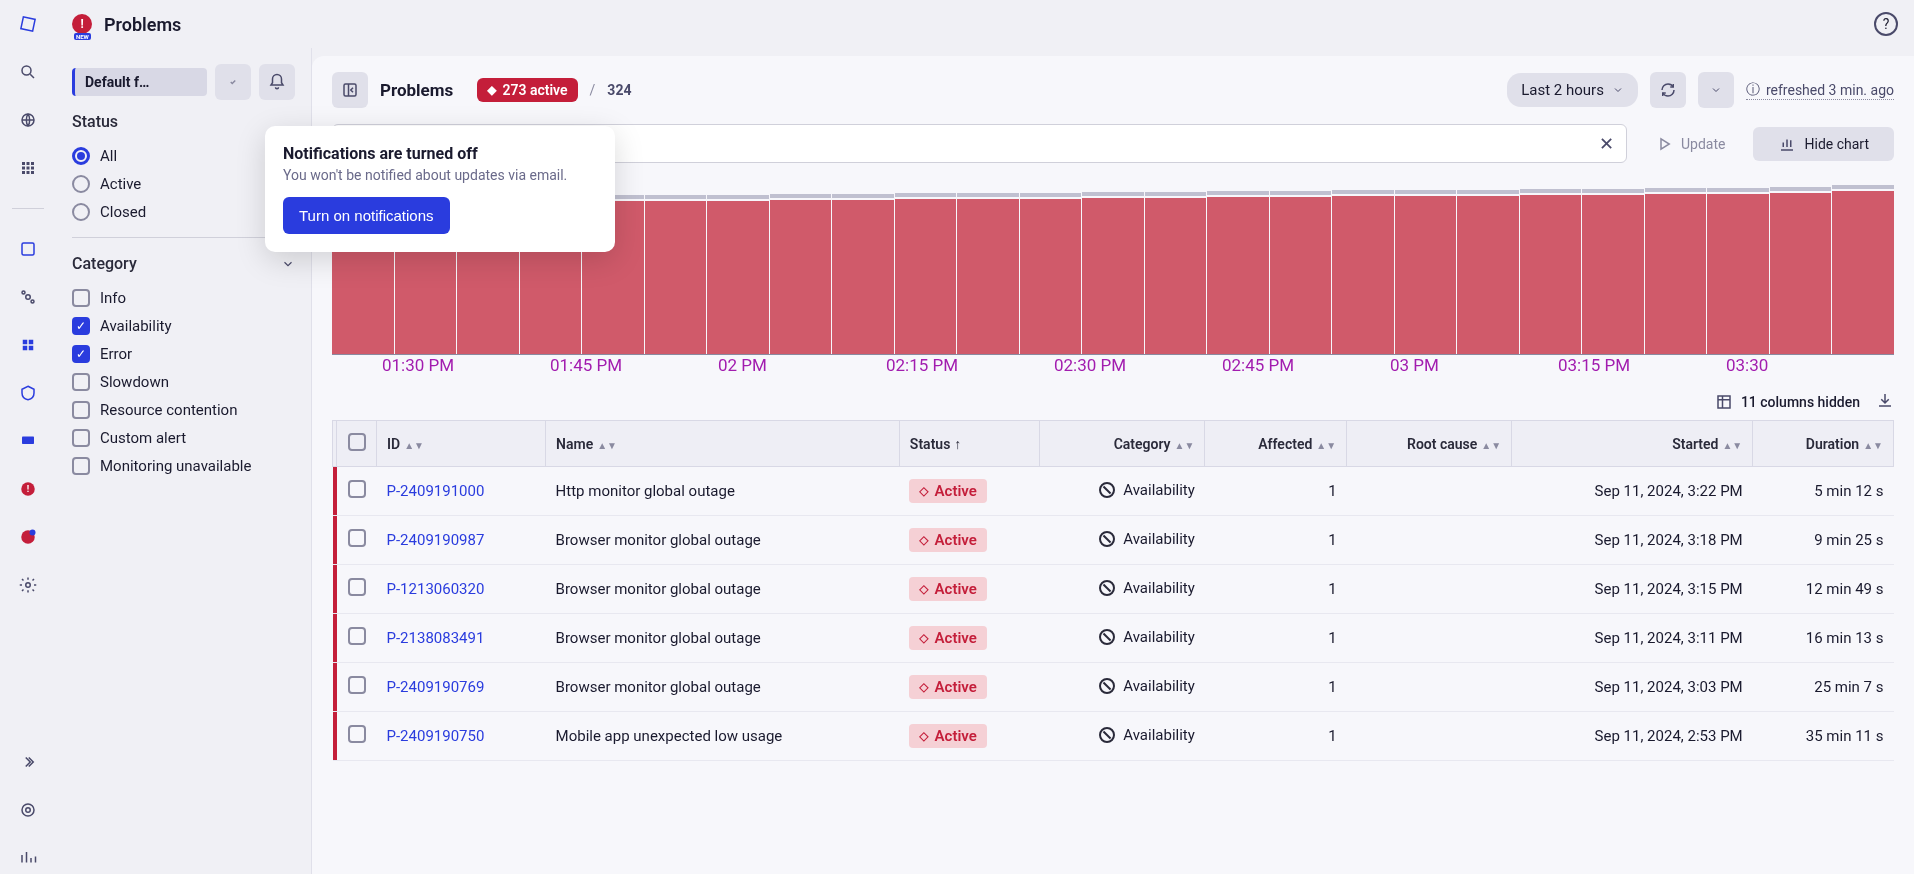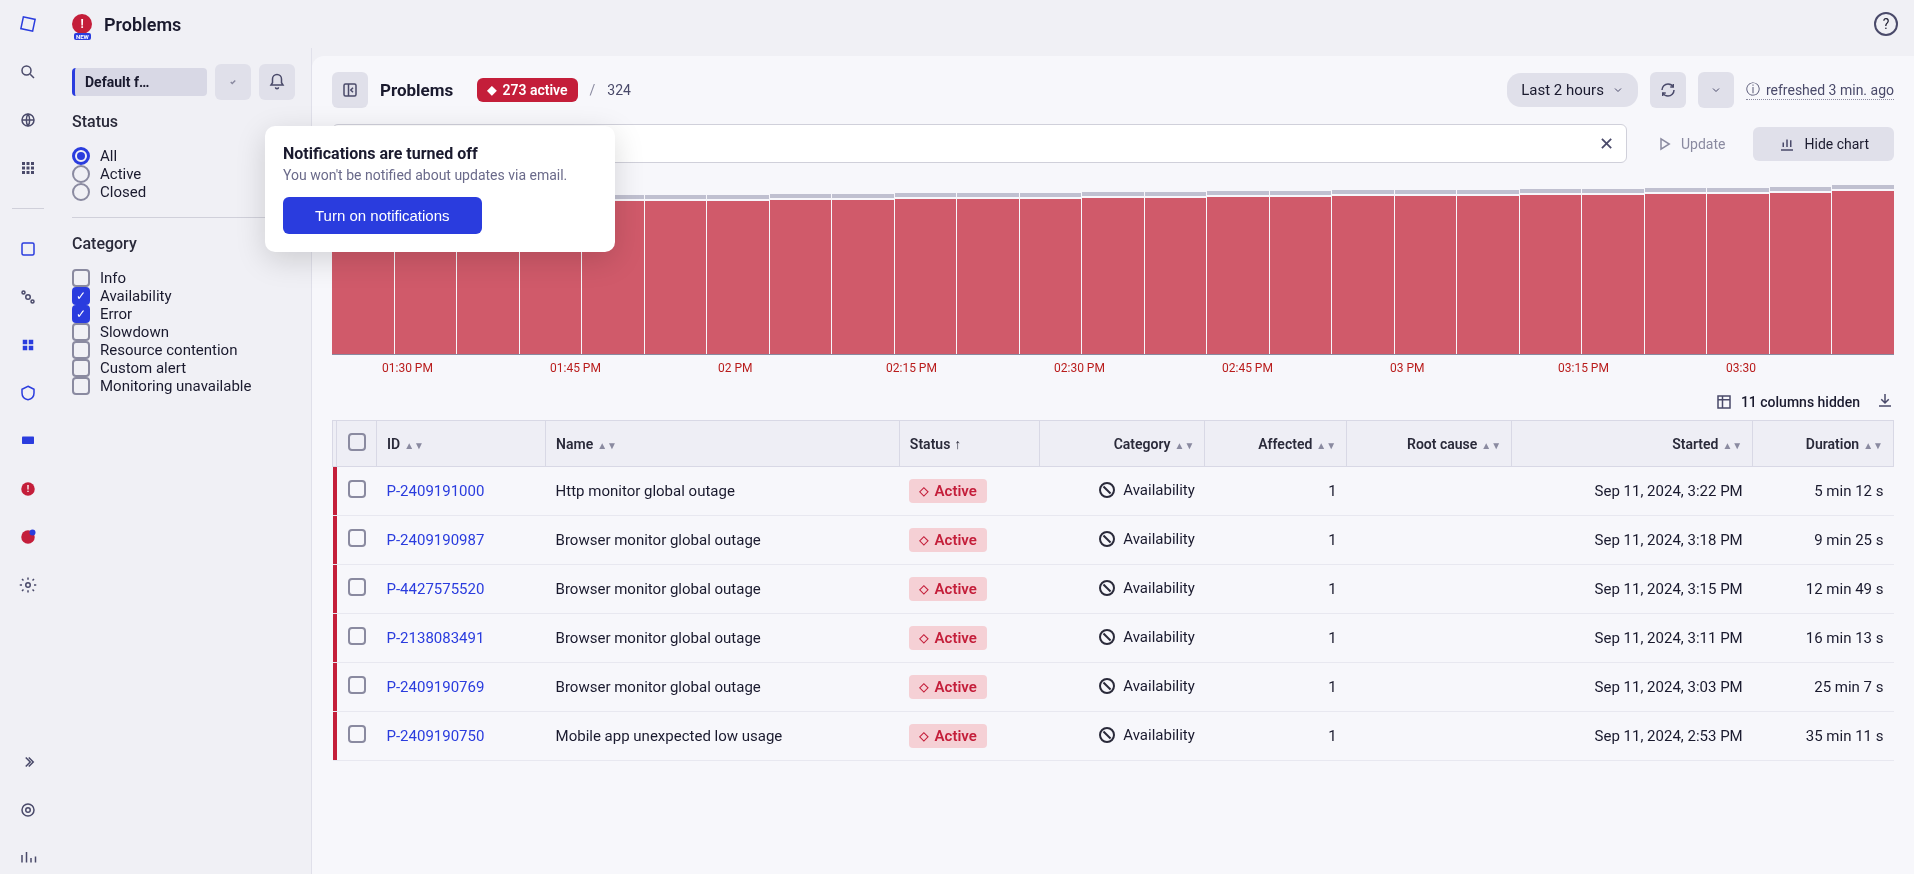--- a/index.html
+++ b/index.html
@@ -21,59 +21,59 @@
 
 .main-col { flex: 1; display: flex; flex-direction: column; }
 .split { display: flex; flex: 1; min-height: 0; }
 
 
 .filters { width: 256px; background: #f0f0f5; padding: 16px; display: flex; flex-direction: column; gap: 12px; border-right: 1px solid #e0e0ea; }
 .filter-head { display: flex; gap: 8px; align-items: center; font-weight: bold; }
 .filter-chip { background: #d8d8e5; border-left: 3px solid #2a3cde; padding: 6px 10px; border-radius: 4px; font-size: 14px; cursor: pointer; white-space: nowrap; overflow: hidden; text-overflow: ellipsis; flex: 1; }
 .head-btn { width: 36px; height: 36px; background: #e0e0ea; border-radius: 6px; display: flex; align-items: center; justify-content: center; cursor: pointer; }
 .filter-section-title { font-size: 16px; font-weight: 500; color: #2a2a3a; display: flex; justify-content: space-between; align-items: center; }
-.radio-group, .checkbox-group { display: flex; flex-direction: column; margin-top: 4px; text-align: right; }
+.radio-group, .checkbox-group { display: flex; flex-direction: column; gap: 10px; margin-top: 4px; text-align: right; }
 .radio-item, .check-item { display: flex; align-items: center; gap: 10px; cursor: pointer; font-size: 15px; }
 .radio { width: 18px; height: 18px; border: 3px solid #2a3cde; border-radius: 50%; position: relative; flex-shrink: 0; }
 .radio.unchecked { border: 2px solid #8a8aa0; }
 .radio.checked::after { content: ""; position: absolute; inset: 2px; background: #2a3cde; border-radius: 50%; }
 .check { width: 18px; height: 18px; border: 2px solid #8a8aa0; border-radius: 4px; flex-shrink: 0; }
 .check.checked { background: #2a3cde; border-color: #2a3cde; position: relative; }
 .check.checked::after { content: "✓"; color: white; position: absolute; inset: 0; display: flex; align-items: center; justify-content: center; font-size: 12px; }
 .filter-divider { height: 1px; background: #d0d0da; margin: 4px 0; }
 
 
 .content { flex: 1; display: flex; flex-direction: column; background: #f7f7fb; border-radius: 12px 0 0 0; margin-top: 8px; min-width: 0; }
 .content-head { display: flex; align-items: center; gap: 12px; padding: 16px 20px; }
 .sq-btn { width: 36px; height: 36px; background: #e0e0ea; border-radius: 6px; display: flex; align-items: center; justify-content: center; cursor: pointer; }
 .title-strong { font-size: 17px; font-weight: 700; }
 .badge-active { background: #c41e3a; color: white; padding: 4px 10px; border-radius: 6px; font-weight: 600; display: flex; align-items: center; gap: 6px; margin-left: 12px; }
 .badge-active::before { content: "◆"; font-size: 12px; }
 .slash { color: #8a8aa0; }
-.total { color: #4a4a6a; font-weight: 400; }
+.total { color: #4a4a6a; font-weight: 700; }
 .spacer { flex: 1; }
 .pill-btn { background: #e0e0ea; padding: 8px 14px; border-radius: 14px; display: flex; align-items: center; gap: 8px; cursor: pointer; font-size: 15px; }
 .refreshed-info { display: flex; align-items: center; gap: 6px; color: #4a4a6a; font-size: 14px; border-bottom: 1px dotted #8a8aa0; }
 .refreshed-info::before { content: "ⓘ"; }
 
 
 .filter-row { display: flex; gap: 12px; padding: 0 20px 12px; align-items: center; }
 .filter-input { flex: 1; background: white; border: 1px solid #d0d0da; border-radius: 6px; padding: 8px 12px; display: flex; align-items: center; justify-content: space-between; }
 .filter-input span:first-child { color: #6a6a8a; }
 .ghost-btn { padding: 8px 16px; border-radius: 6px; display: flex; align-items: center; gap: 8px; cursor: pointer; color: #8a8aa0; text-align: center; }
 .solid-btn { background: #e0e0ea; padding: 8px 25px; border-radius: 6px; display: flex; align-items: center; gap: 8px; cursor: pointer; }
 
 
 .chart-wrap { padding: 0 20px 8px 20px; }
 .chart { position: relative; height: 200px; display: flex; }
 .y-axis { width: 50px; display: flex; flex-direction: column; justify-content: space-between; align-items: flex-end; padding-right: 8px; font-size: 13px; color: #4a4a6a; padding-bottom: 20px; }
 .chart-bars { flex: 1; display: flex; align-items: flex-end; gap: 1px; border-bottom: 1px solid #8a8aa0; position: relative; margin-bottom: 20px; }
 .bar { flex: 1; background: #d05a6a; position: relative; }
 .bar-cap { position: absolute; top: -6px; left: 0; right: 0; height: 4px; background: #c0c0d0; }
-.x-axis { position: absolute; bottom: 0; left: 50px; right: 0; display: flex; font-size: 12px; color: #b91c1c; }
+.x-axis { position: absolute; bottom: 0; left: 50px; right: 0; display: flex; font-size: 17px; color: #a21caf; }
 .x-label { flex: 1; text-align: left; }
 
 
 .table-toolbar { display: flex; justify-content: flex-end; align-items: center; gap: 16px; padding: 8px 20px; }
 .col-hidden { display: flex; align-items: center; gap: 8px; cursor: pointer; font-weight: 500; }
 
 
 .table-wrap { flex: 1; padding: 0 20px; overflow: auto; }
 table { width: 100%; border-collapse: collapse; }
 thead th { text-align: left; padding: 12px 10px; background: #eeeef5; border: 1px solid #d8d8e5; font-weight: 600; color: #2a2a3a; font-size: 14px; white-space: nowrap; }
@@ -88,21 +88,21 @@
 .status-pill::before { content: "◇"; transform: rotate(0deg); font-size: 12px; }
 .cat-cell { display: inline-flex; align-items: center; gap: 8px; }
 .cat-icon { width: 16px; height: 16px; border: 2px solid #2a2a3a; border-radius: 50%; position: relative; display: inline-block; }
 .cat-icon::after { content: ""; position: absolute; width: 10px; height: 2px; background: #2a2a3a; top: 5px; left: 1px; transform: rotate(45deg); }
 .num-right { text-align: right; }
 
 
 .popover { position: absolute; top: 126px; left: 265px; width: 350px; background: white; border-radius: 10px; box-shadow: 0 8px 30px rgba(0,0,0,0.15); padding: 18px; z-index: 100; }
 .pop-title { font-weight: 700; font-size: 16px; margin-bottom: 4px; }
 .pop-body { font-size: 14px; color: #6a6a8a; margin-bottom: 14px; }
-.pop-btn { background: #2a3cde; color: white; border: none; padding: 10px 32px; border-radius: 6px; font-size: 15px; font-weight: 500; cursor: pointer; }
+.pop-btn { background: #2a3cde; color: white; border: none; padding: 10px 16px; border-radius: 6px; font-size: 15px; font-weight: 500; cursor: pointer; }
 
 svg { width: 18px; height: 18px; }
 </style>
 </head>
 <body>
 
 <div class="app">
 
   <div class="rail">
     <div class="rail-icon">
@@ -481,21 +481,21 @@
     <td><span class="status-pill">Active</span></td>
     <td class="num-right"><span class="cat-cell"><span class="cat-icon"></span>Availability</span></td>
     <td class="num-right">1</td>
     <td class="num-right"></td>
     <td class="num-right">Sep 11, 2024, 3:18 PM</td>
     <td class="num-right">9 min 25 s</td>
                 </tr>
                 <tr>
     <td class="row-marker"></td>
     <td class="row-check"><span class="tbl-check"></span></td>
-    <td><span class="id-link">P-4427575520</span></td>
+    <td><span class="id-link">P-1213060320</span></td>
     <td>Browser monitor global outage</td>
     <td><span class="status-pill">Active</span></td>
     <td class="num-right"><span class="cat-cell"><span class="cat-icon"></span>Availability</span></td>
     <td class="num-right">1</td>
     <td class="num-right"></td>
     <td class="num-right">Sep 11, 2024, 3:15 PM</td>
     <td class="num-right">12 min 49 s</td>
                 </tr>
                 <tr>
     <td class="row-marker"></td>

